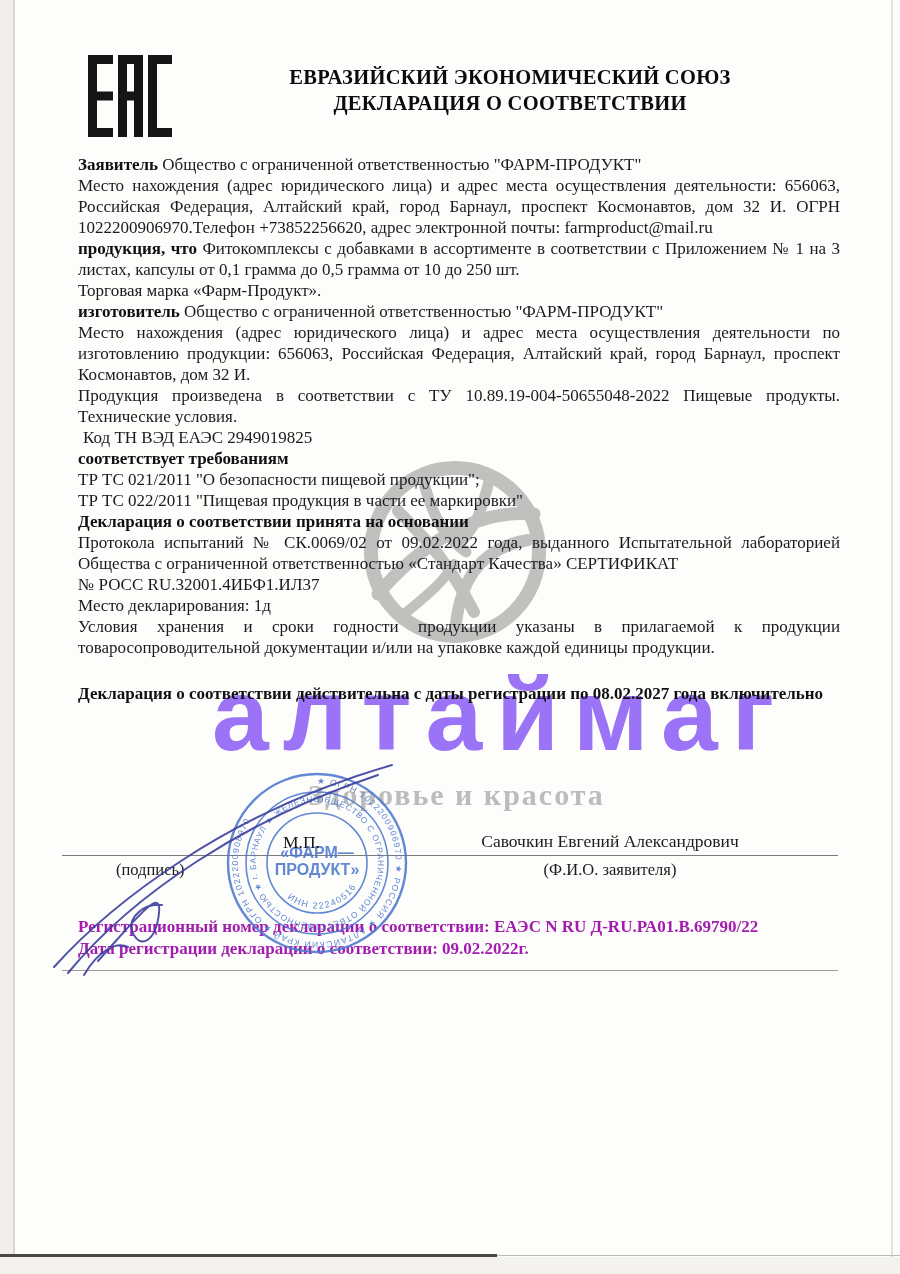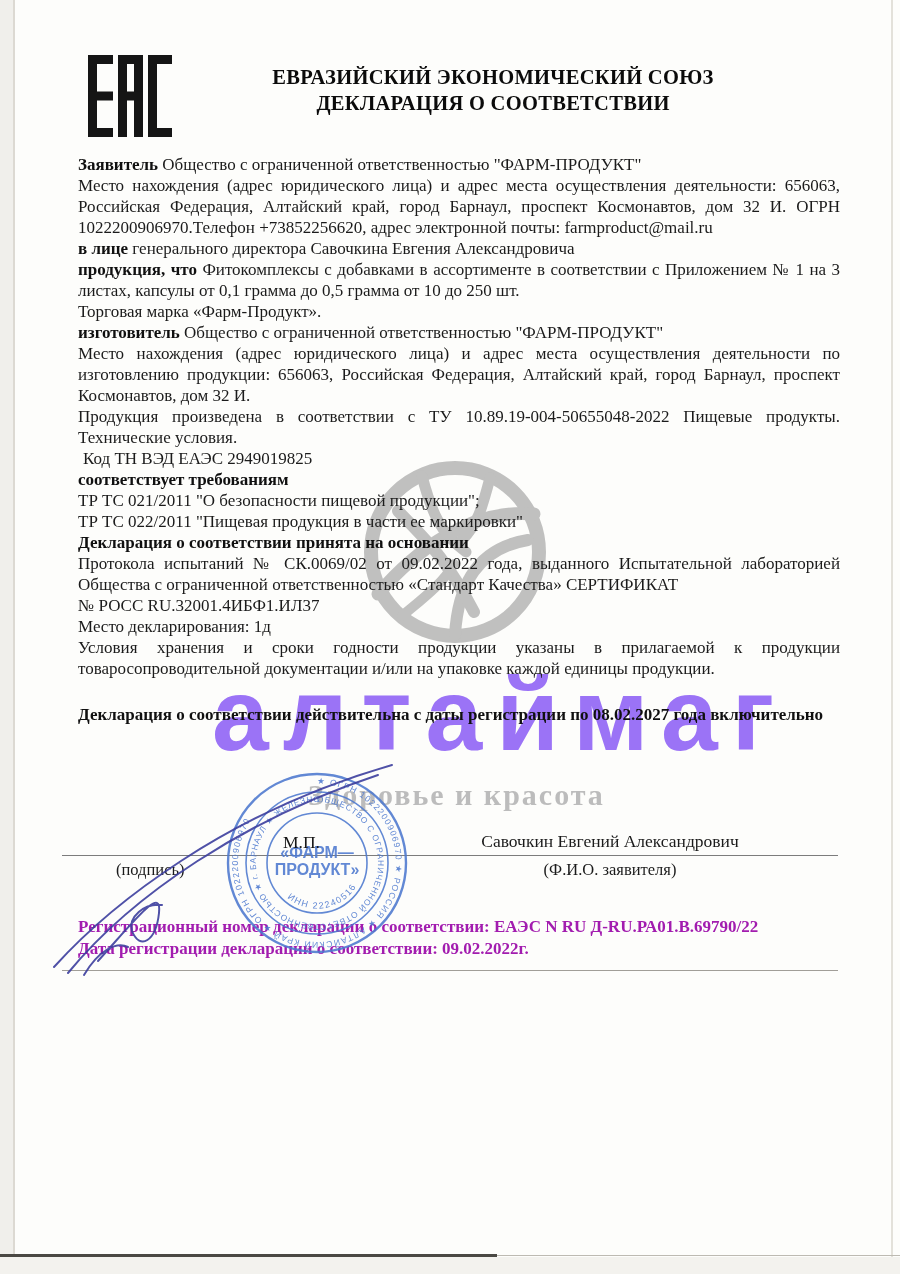--- a/index.html
+++ b/index.html
@@ -10,21 +10,21 @@
   }
   
   .edge-left{position:absolute;left:0;top:0;width:13px;height:1274px;background:#f0efeb;border-right:2px solid #dcd9d2;}
   .edge-right{position:absolute;left:891px;top:0;width:2px;height:1274px;background:#e3e1da;}
   .edge-bottom-line{position:absolute;left:0;top:1254px;width:497px;height:3px;background:#4a4843;}
   .edge-bottom-line2{position:absolute;left:497px;top:1255px;width:403px;height:1px;background:#bdbab2;}
   .edge-bottom-strip{position:absolute;left:0;top:1257px;width:900px;height:17px;background:#f3f2ee;}
 
   
   .eac{position:absolute;left:88px;top:55px;z-index:2;}
-  .titlebox{position:absolute;left:168px;top:64px;width:650px;text-align:center;z-index:2;
+  .titlebox{position:absolute;left:185px;top:64px;width:650px;text-align:center;z-index:2;
     font-weight:bold;font-size:20.5px;line-height:26px;color:#0b0b0b;letter-spacing:.3px;}
 
   
   .body{position:absolute;left:78px;top:154px;width:762px;z-index:3;
     font-size:17px;line-height:21px;}
   .body p{margin:0;text-align:justify;}
   .body p.noj{text-align:left;}
   .body b{color:#101010;}
   .indent{padding-left:5px;}
   .gap{margin-top:25px !important;}
@@ -102,21 +102,20 @@
         <path d="M40,160 C64,140 80,128 92,108" stroke-width="10"></path>
       </g>
     </svg>
   </div>
   <div class="wm-brand">алтаймаг</div>
   <div class="wm-tagline">Здоровье и красота</div>
 
   <div class="body">
     <p><b>Заявитель</b> <span>Общество с ограниченной ответственностью "ФАРМ-ПРОДУКТ"</span></p>
     <p>Место нахождения (адрес юридического лица) и адрес места осуществления деятельности: 656063, Российская Федерация, Алтайский край, город Барнаул, проспект Космонавтов, дом 32 И. ОГРН 1022200906970.Телефон +73852256620, адрес электронной почты: farmproduct@mail.ru</p>
-    <p><b>в лице</b> <span>генерального директора Савочкина Евгения Александровича</span></p>
     <p><b>продукция, что</b> <span>Фитокомплексы с добавками в ассортименте в соответствии с Приложением № 1 на 3 листах, капсулы от 0,1 грамма до 0,5 грамма от 10 до 250 шт.</span></p>
     <p class="noj">Торговая марка «Фарм-Продукт».</p>
     <p><b>изготовитель</b> <span>Общество с ограниченной ответственностью "ФАРМ-ПРОДУКТ"</span></p>
     <p>Место нахождения (адрес юридического лица) и адрес места осуществления деятельности по изготовлению продукции: 656063, Российская Федерация, Алтайский край, город Барнаул, проспект Космонавтов, дом 32 И.</p>
     <p>Продукция произведена в соответствии с ТУ 10.89.19-004-50655048-2022 Пищевые продукты. Технические условия.</p>
     <p class="noj indent">Код ТН ВЭД ЕАЭС 2949019825</p>
     <p class="noj"><b>соответствует требованиям</b></p>
     <p class="noj">ТР ТС 021/2011 "О безопасности пищевой продукции";</p>
     <p class="noj">ТР ТС 022/2011 "Пищевая продукция в части ее маркировки"</p>
     <p class="noj"><b>Декларация о соответствии принята на основании</b></p>

